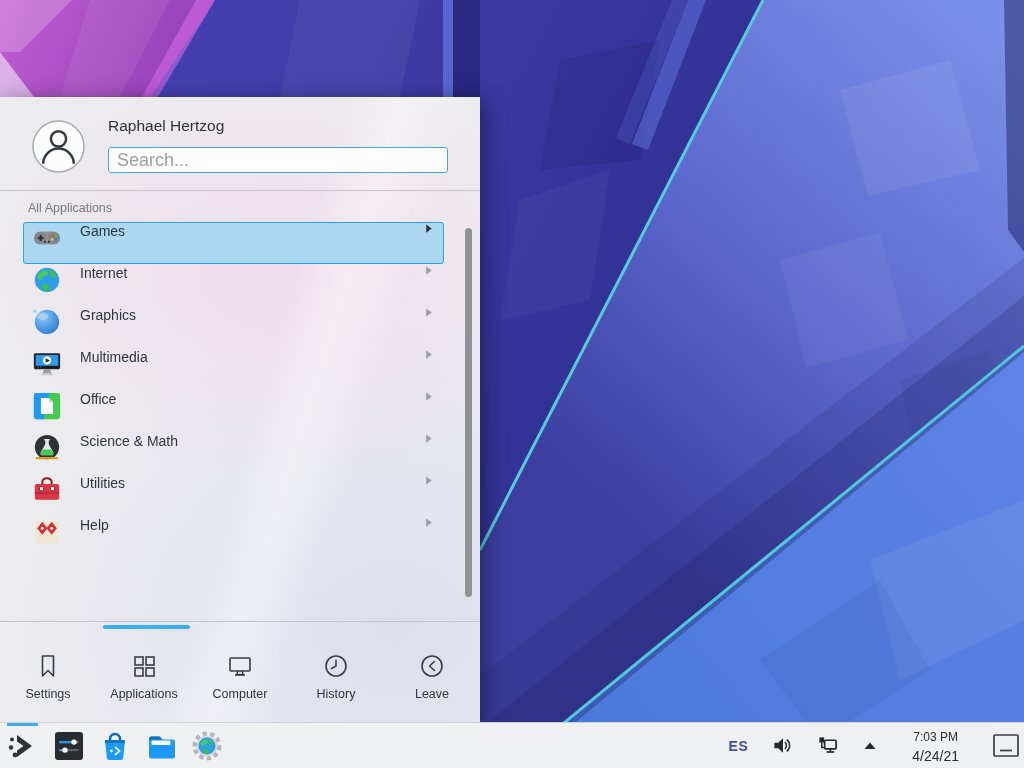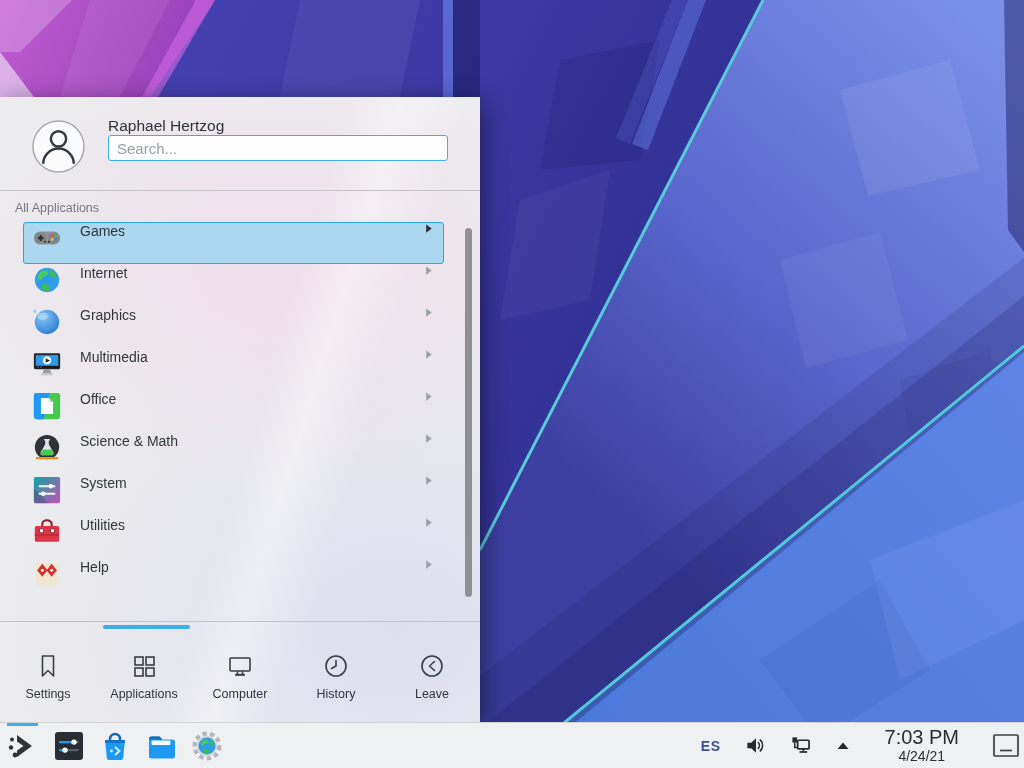--- a/index.html
+++ b/index.html
@@ -16,27 +16,27 @@
       radial-gradient(420px 300px at 58% 28%, rgba(242,205,232,0.45), transparent 70%),
       radial-gradient(520px 430px at 82% 85%, rgba(206,211,236,0.5), transparent 75%),
       #ecebee;
     box-shadow: 3px 5px 22px rgba(0,0,0,0.45);
     display:flex; flex-direction:column;
   }
   .kickoff-header { position:relative; height:94px; border-bottom:1px solid #c6c4c8; flex:none; }
   .avatar { position:absolute; left:32px; top:23px; width:53px; height:53px; }
   .user-name { position:absolute; left:108px; top:20px; font-size:15.5px; color:#2e3236; }
   .search-input {
-    position:absolute; left:108px; top:38px; width:340px; height:26px;
+    position:absolute; left:108px; top:50px; width:340px; height:26px;
     border:1px solid #3daee9; border-radius:3px; background:#fdfdfd;
-    font-family:inherit; font-size:15px; color:#31363b; padding:0 8px; outline:none;
+    font-family:inherit; font-size:18px; color:#31363b; padding:0 8px; outline:none;
   }
   .search-input::placeholder { color:#9aa0a5; }
 
-  .section-label { height:31px; line-height:34px; padding-left:15px; font-size:12.5px; color:#75797d; flex:none; }
+  .section-label { height:31px; line-height:34px; padding-left:28px; font-size:12.5px; color:#75797d; flex:none; }
 
   .list-viewport { position:relative; height:399px; overflow:hidden; flex:none; }
   .menu-item {
     height:42px; margin:0 36px 0 23px; padding:0 8px;
     display:flex; align-items:flex-start;
     border:1px solid transparent; border-radius:3px; cursor:default;
   }
   .menu-item.selected { background:#abd7f1; border-color:#2ba3e7; }
   .app-icon { width:30px; height:30px; flex:none; margin-right:18px; }
   .menu-item .label { flex:1; font-size:14px; color:#31363b; }
@@ -63,21 +63,21 @@
   }
   .launcher { position:relative; width:46px; height:46px; display:flex; align-items:center; justify-content:center; cursor:default; }
   .task-active-line { position:absolute; left:7px; top:0; width:31px; height:3px; background:#3daee9; }
   .task-app { width:32px; height:32px; margin-left:14px; cursor:default; }
   .task-app:first-of-type { margin-left:7px; }
   .tray { margin-left:auto; display:flex; align-items:center; gap:24px; }
   .kbd-layout { font-size:14px; font-weight:bold; color:#3b4f9b; letter-spacing:0.5px; cursor:default; }
   .tray-icon { width:21px; height:21px; color:#24292d; cursor:default; }
   .caret-icon { width:16px; height:16px; color:#24292d; cursor:default; }
   .clock { text-align:center; margin:0 8px 0 10px; cursor:default; }
-  .clock .time { font-size:20px; color:#2a2e32; line-height:21px; }
+  .clock .time { font-size:12px; color:#2a2e32; line-height:21px; }
   .clock .date { font-size:14px; color:#2a2e32; line-height:16px; }
   .show-desktop { width:30px; height:46px; display:flex; align-items:center; justify-content:center; margin-right:3px; cursor:default; }
 </style>
 </head>
 <body>
 
 <svg class="wallpaper" viewBox="0 0 1024 768" preserveAspectRatio="none">
   <defs>
     <linearGradient id="gBase" x1="0" y1="0" x2="1" y2="1">
       <stop offset="0" stop-color="#4e55c0"></stop>
@@ -241,40 +241,20 @@
         <path d="M11.6 17.5 l-2.3 4 a1.6 1.6 0 0 0 1.4 2.4 h10.6 a1.6 1.6 0 0 0 1.4 -2.4 l-2.3 -4 z" fill="#45c94f"></path>
         <rect x="4" y="25.5" width="24" height="2.6" rx="1.3" fill="#e8941a"></rect>
       </svg>
       <span class="label">Science &amp; Math</span>
       <svg class="arrow" viewBox="0 0 12 12">
           <polygon points="3.5,1.5 9.5,6 3.5,10.5" fill="currentColor"></polygon>
         </svg>
     </div>
 
 
-    <div class="menu-item">
-      <svg class="app-icon" viewBox="0 0 32 32">
-        <defs>
-            <linearGradient id="gSys" x1="0" y1="0" x2="1" y2="1">
-          <stop offset="0" stop-color="#0fa3a0"></stop>
-              <stop offset="1" stop-color="#c554b8"></stop>
-            </linearGradient>
-          </defs>
-        <rect x="2" y="2" width="28" height="28" rx="2" fill="url(#gSys)"></rect>
-        <polygon points="2,30 2,14 18,30" fill="rgba(40,20,70,0.22)"></polygon>
-        <rect x="7" y="11" width="18" height="2" rx="1" fill="rgba(255,255,255,0.92)"></rect>
-        <circle cx="20" cy="12" r="2.4" fill="#ffffff"></circle>
-        <rect x="7" y="19" width="18" height="2" rx="1" fill="rgba(255,255,255,0.92)"></rect>
-        <circle cx="12" cy="20" r="2.4" fill="#ffffff"></circle>
-      </svg>
-      <span class="label">System</span>
-      <svg class="arrow" viewBox="0 0 12 12">
-          <polygon points="3.5,1.5 9.5,6 3.5,10.5" fill="currentColor"></polygon>
-        </svg>
-    </div>
 
     <div class="menu-item">
       <svg class="app-icon" viewBox="0 0 32 32">
         <path d="M11 10 v-2.5 a5 4 0 0 1 10 0 v2.5" fill="none" stroke="#8c1f2b" stroke-width="2.2"></path>
         <rect x="3" y="9.5" width="26" height="17" rx="2" fill="#dc3545"></rect>
         <rect x="3" y="18.5" width="26" height="1.4" fill="#b02a37"></rect>
         <rect x="8" y="12.5" width="4.2" height="4.2" rx="0.8" fill="#ffffff" stroke="#8c1f2b"></rect>
         <rect x="19.8" y="12.5" width="4.2" height="4.2" rx="0.8" fill="#ffffff" stroke="#8c1f2b"></rect>
       </svg>
       <span class="label">Utilities</span>

